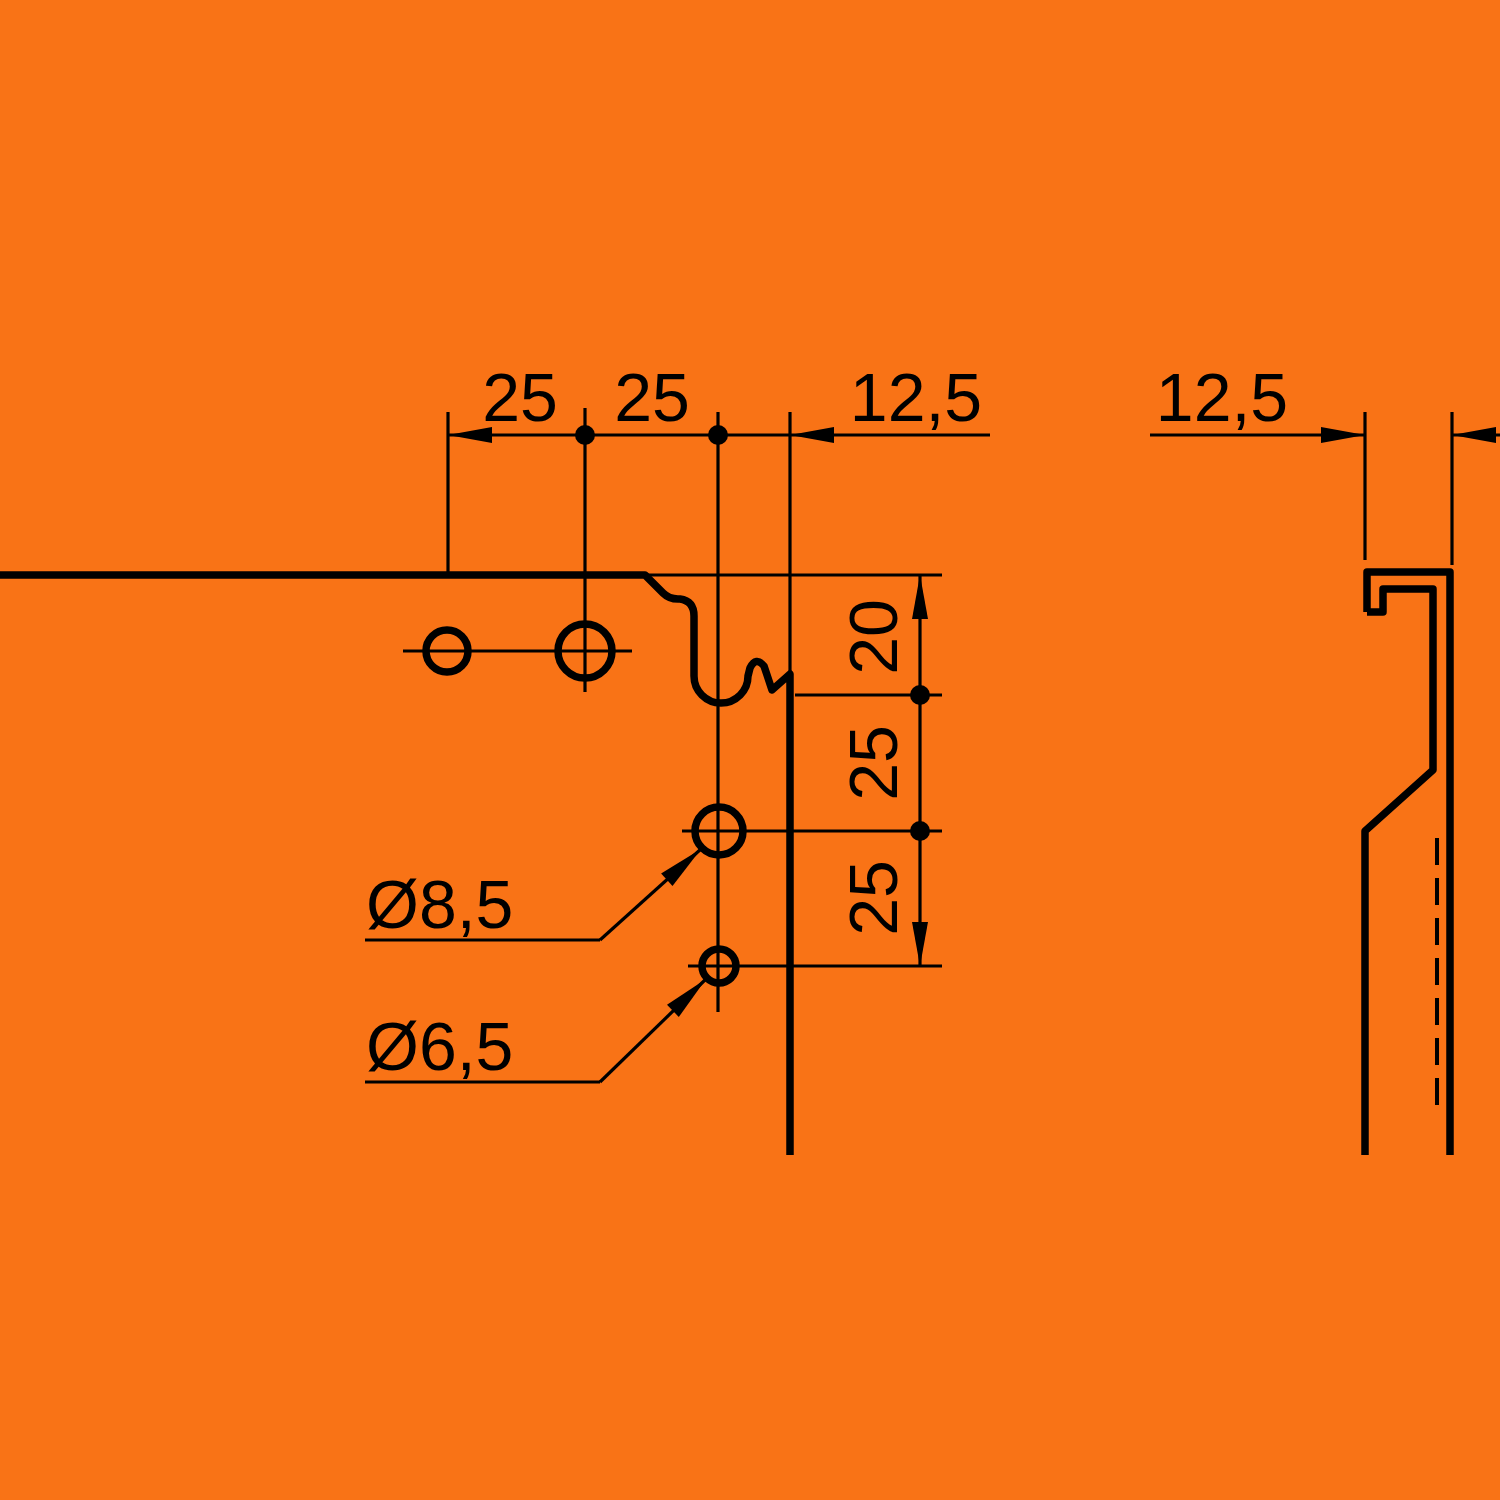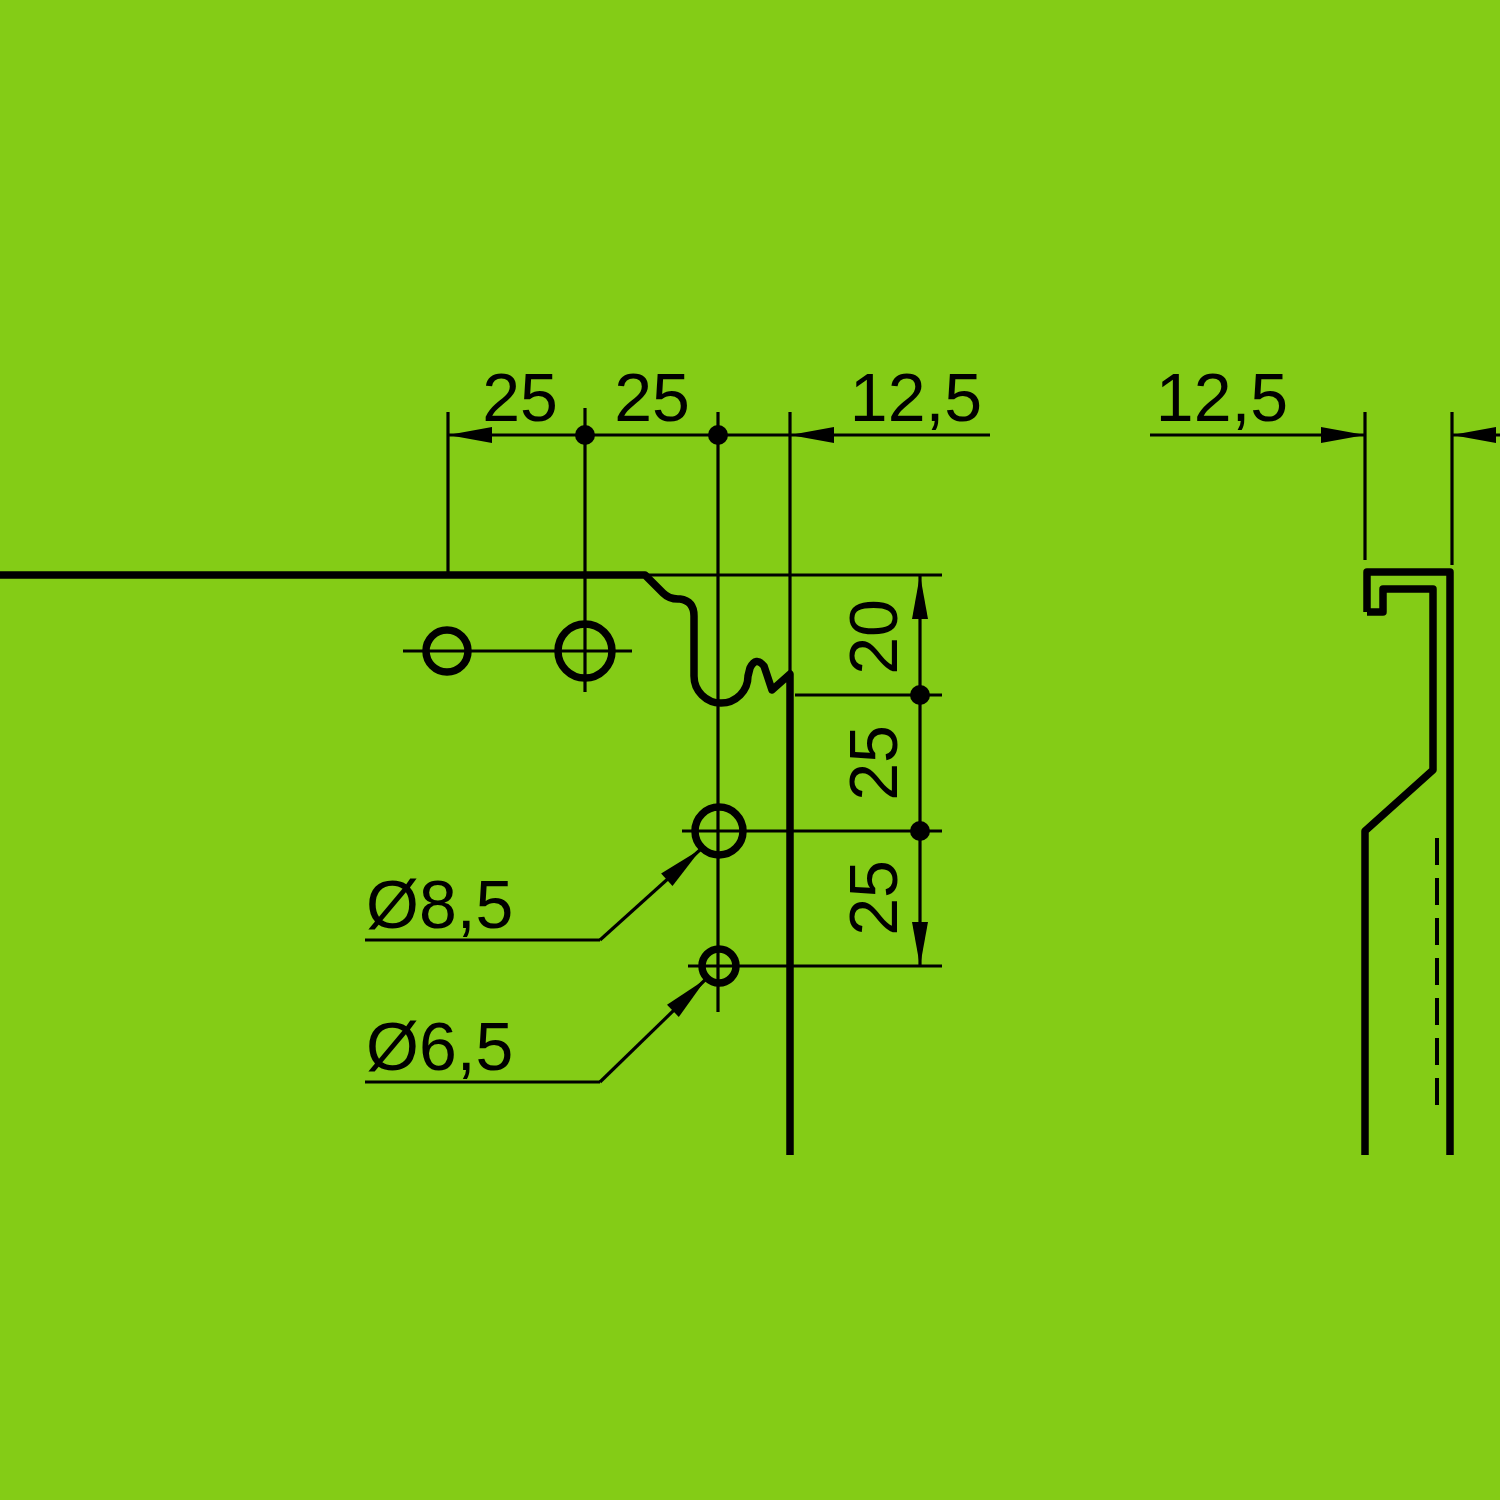--- a/index.html
+++ b/index.html
@@ -3,21 +3,21 @@
 <meta charset="utf-8">
 <style>
   html, body {
     margin: 0;
     padding: 0;
     background: #ffffff;
   }
   .stage {
     width: 1500px;
     height: 1500px;
-    background: #84cc16;
+    background: #f97316;
     position: relative;
     overflow: hidden;
     font-family: "Liberation Sans", sans-serif;
   }
   svg { display: block; }
   .thin  { stroke: #000000; stroke-width: 3.2; fill: none; }
   .thick { stroke: #000000; stroke-width: 7.5; fill: none; }
   .dash  { stroke: #000000; stroke-width: 4;   fill: none; stroke-dasharray: 27 13; }
   .arrow { fill: #000000; stroke: none; }
   .dot   { fill: #000000; stroke: none; }

